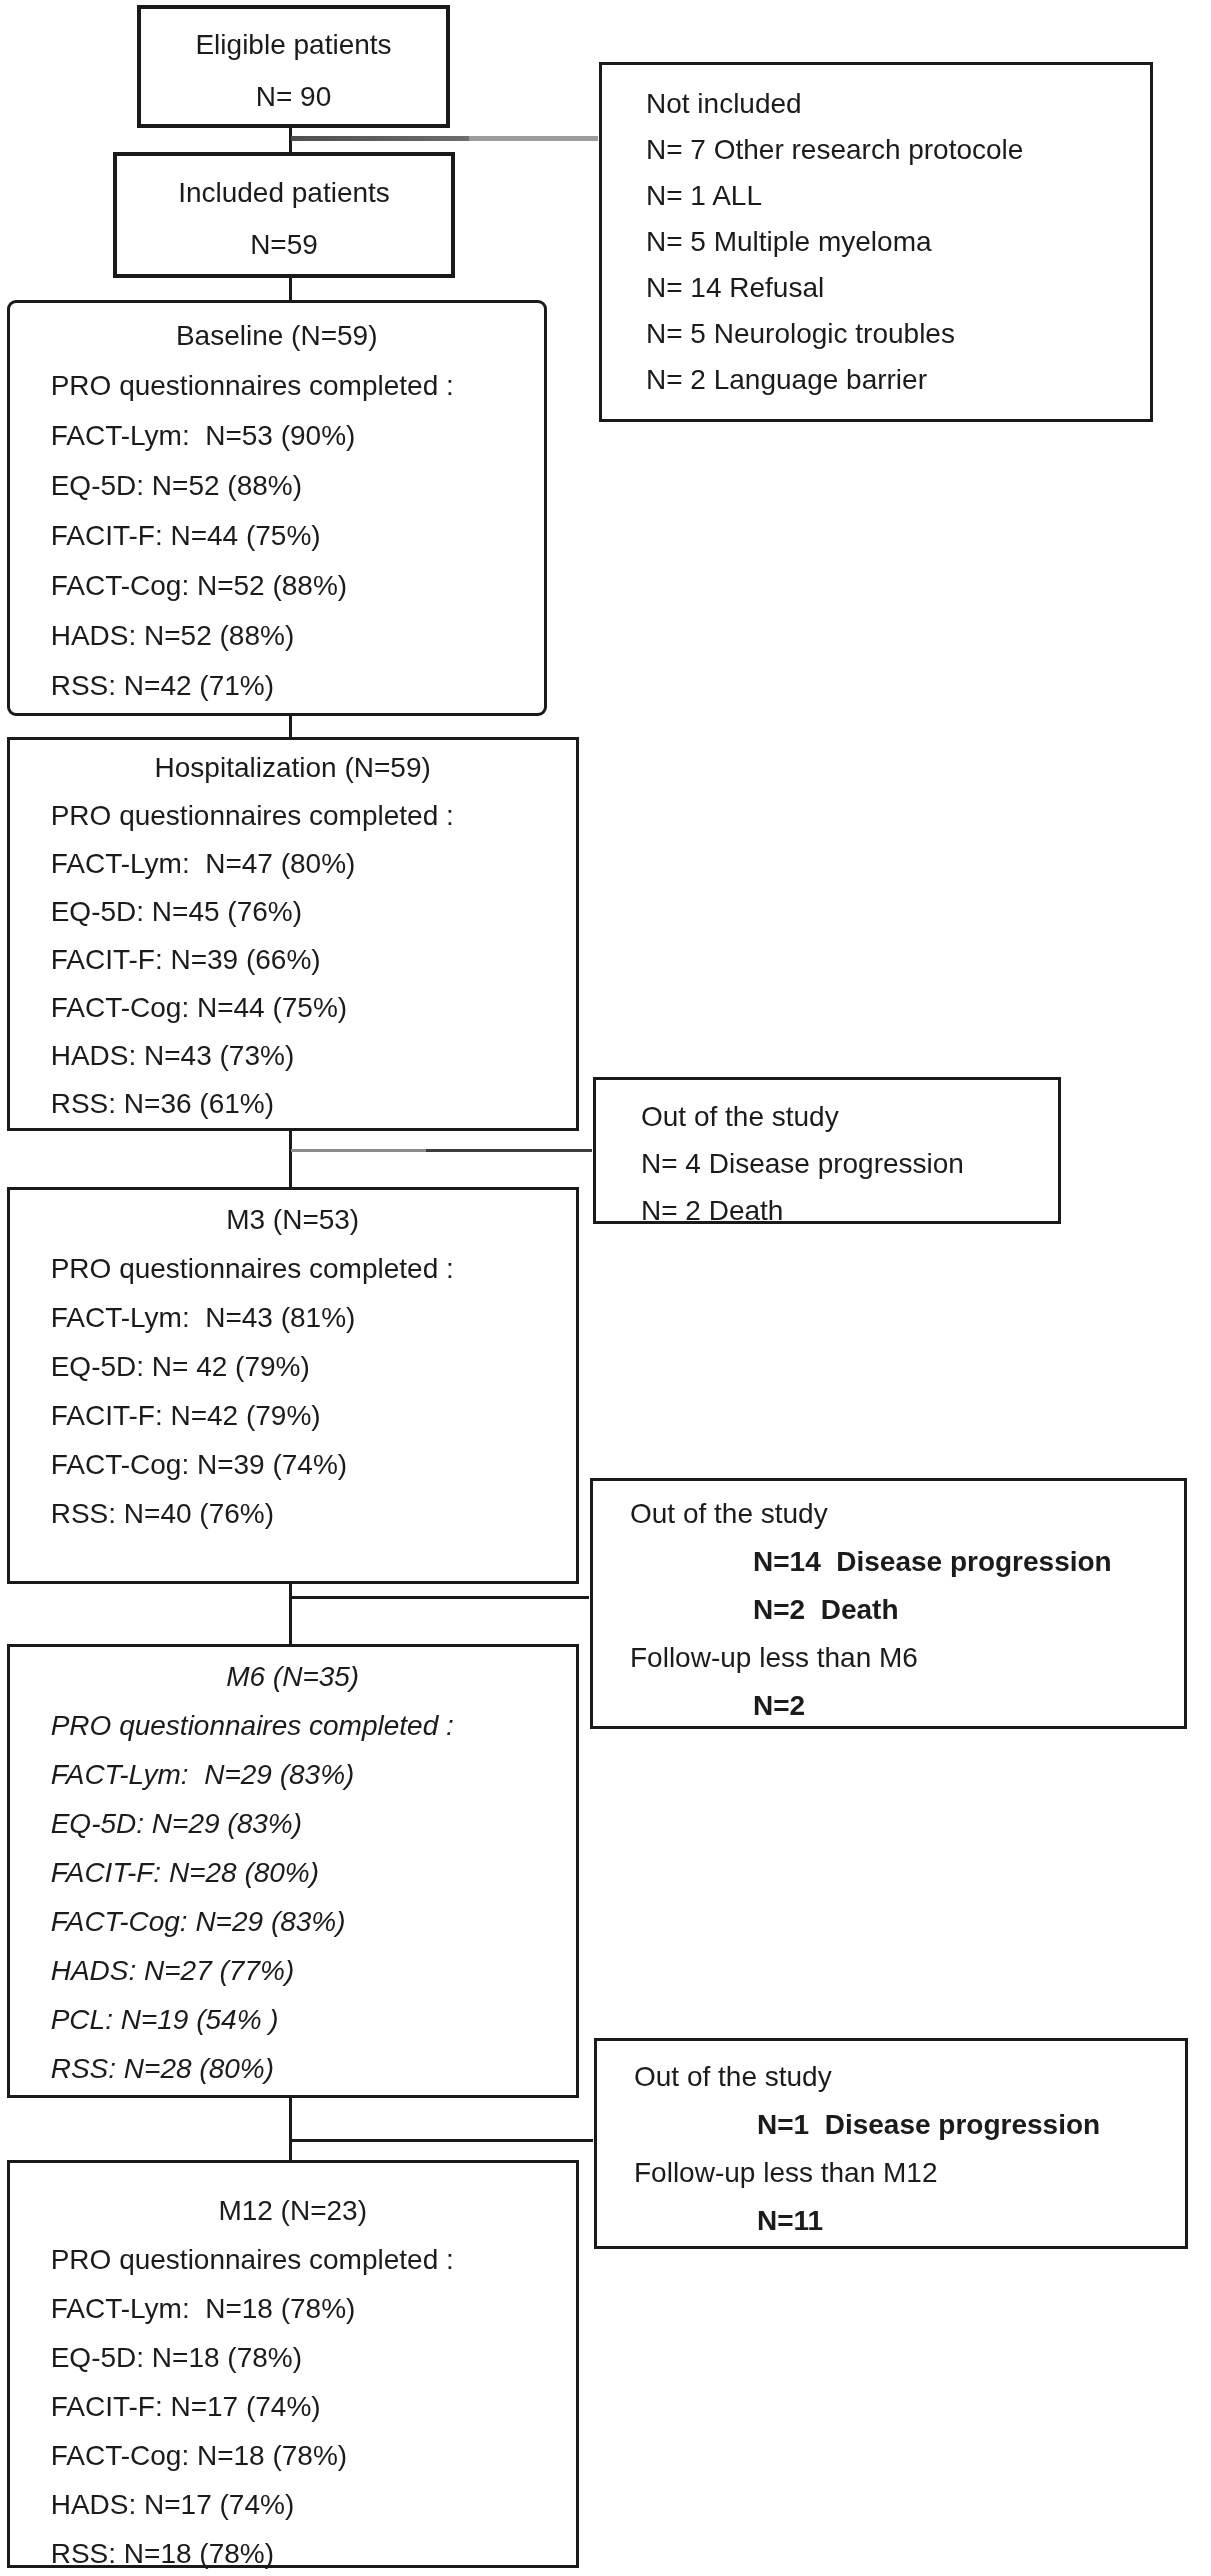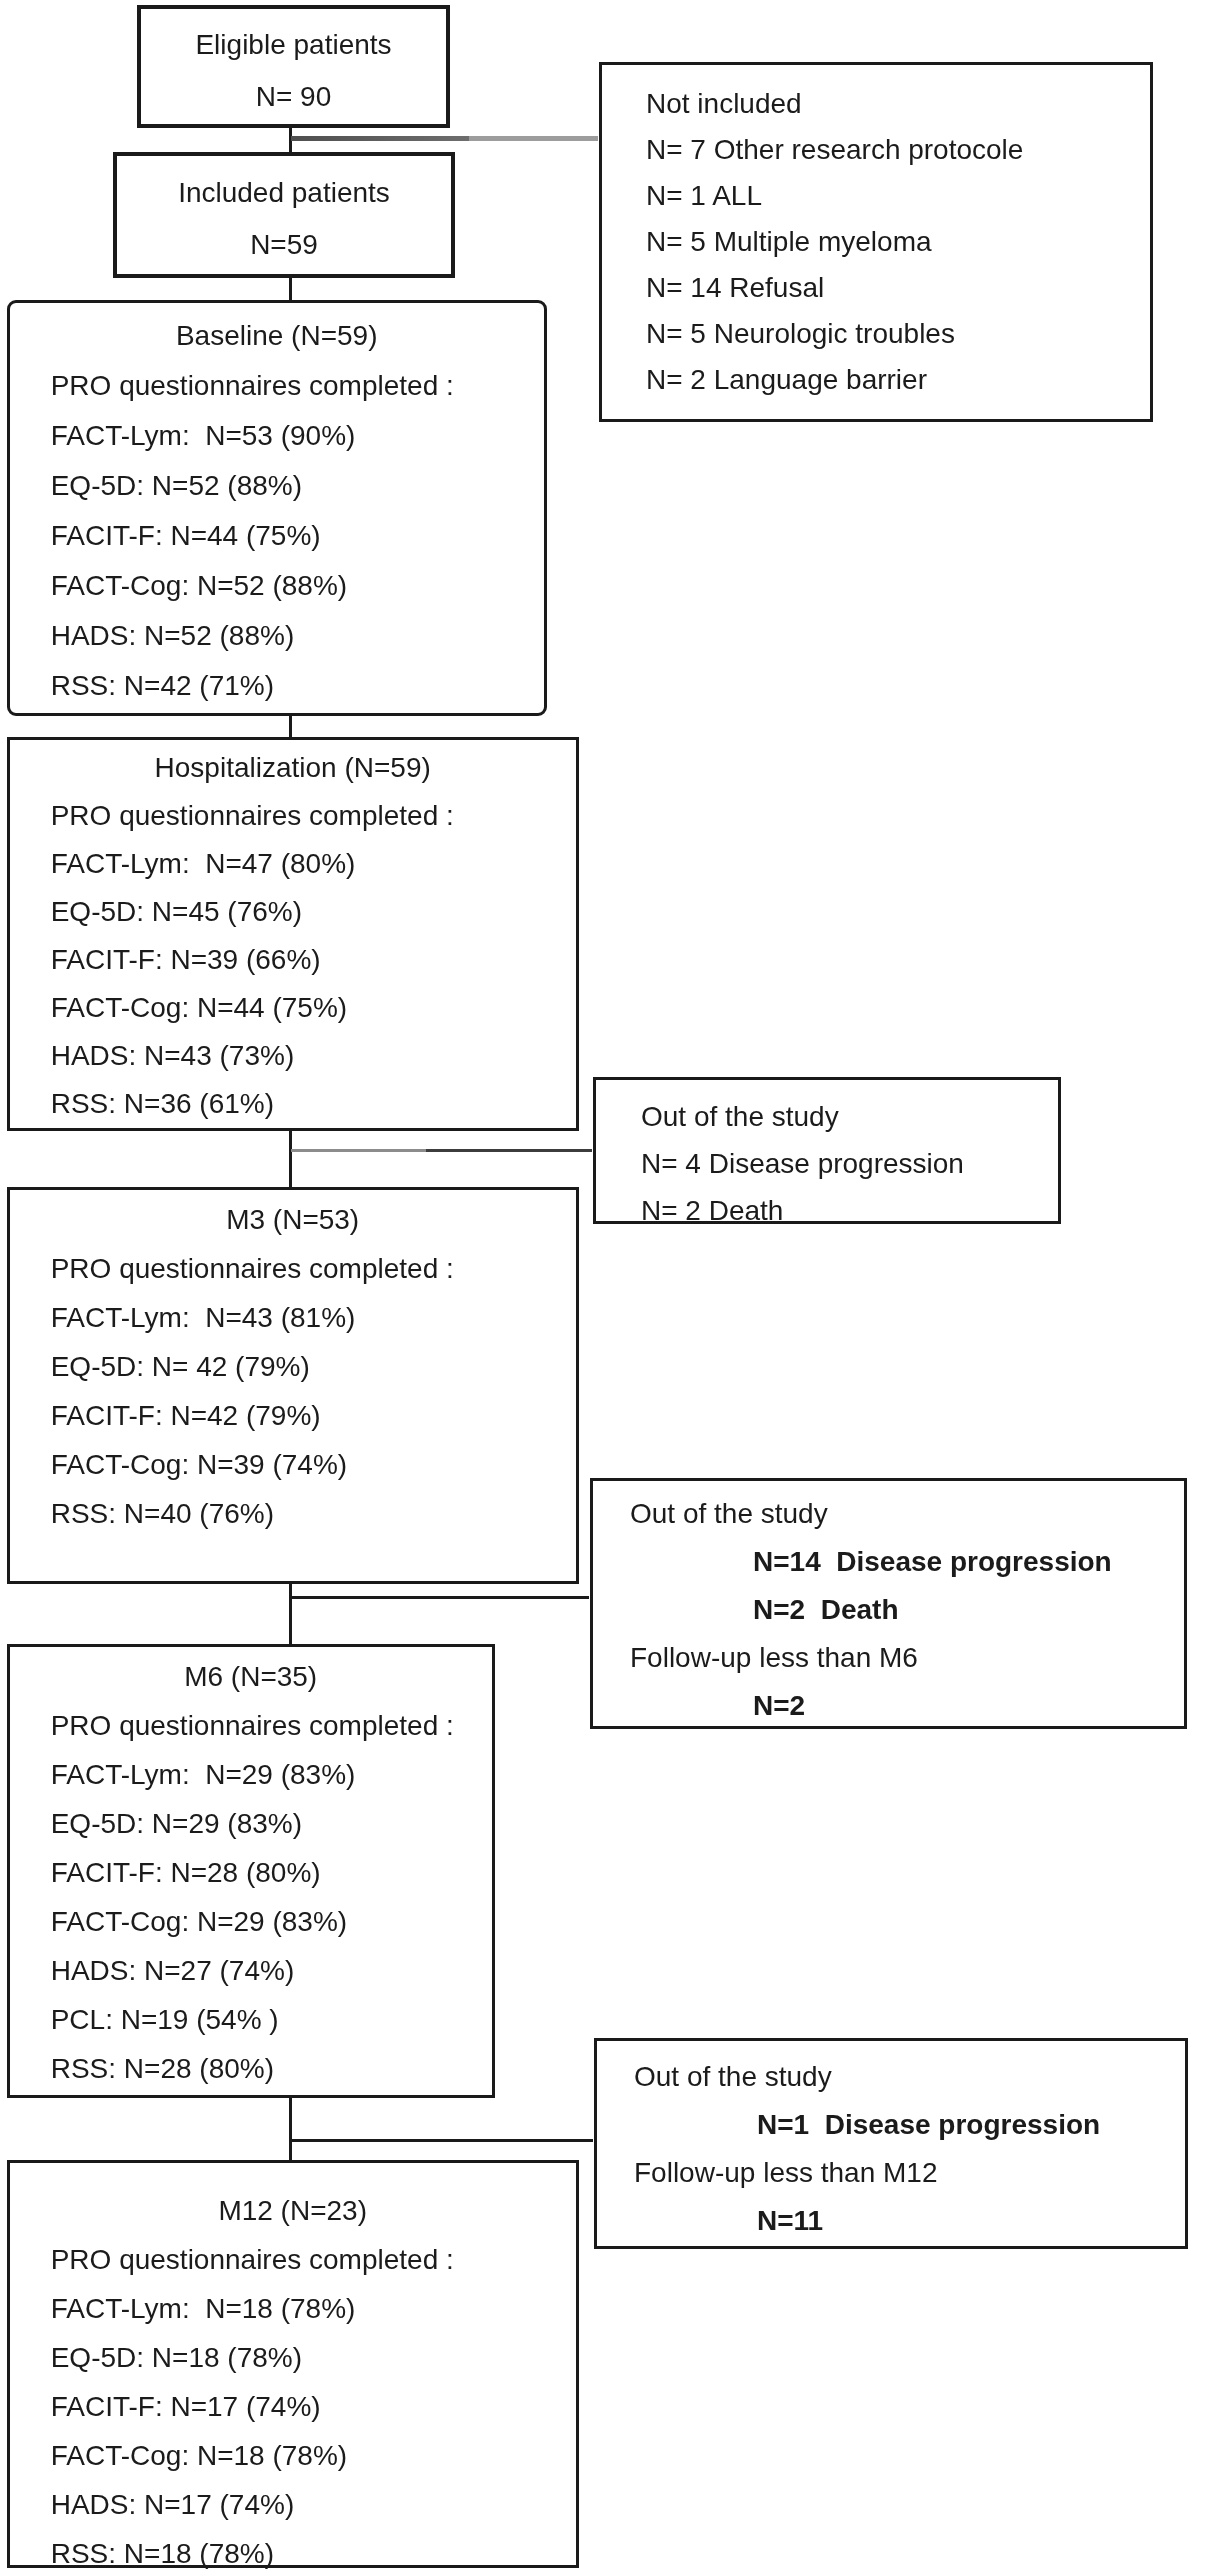--- a/index.html
+++ b/index.html
@@ -46,21 +46,21 @@
   #box-out3 .line{line-height:48px;padding-left:37px;}
   #box-out3 .line.indent{padding-left:160px;}
 
   
   #box-baseline{left:6.7px;top:300px;width:540px;height:416px;padding-top:8px;border-radius:9px;}
   #box-baseline .line{line-height:50px;}
   #box-hosp{left:6.7px;top:737px;width:572px;height:394px;padding-top:4px;}
   #box-hosp .line{line-height:48px;}
   #box-m3{left:6.7px;top:1187px;width:572px;height:397px;padding-top:5.3px;}
   #box-m3 .line{line-height:49px;}
-  #box-m6{left:6.7px;top:1644px;width:488px;height:454px;padding-top:4.7px;}
+  #box-m6{left:6.7px;top:1644px;width:572px;height:454px;padding-top:4.7px;font-style:italic;}
   #box-m6 .line{line-height:49px;}
   #box-m12{left:6.7px;top:2160px;width:572px;height:408px;padding-top:23px;}
   #box-m12 .line{line-height:49px;}
 
   
   .vline{position:absolute;width:3.3px;background:#1a1a1a;}
   .hline{position:absolute;height:3.3px;background:#1a1a1a;}
   #c-v1{left:289px;top:127px;height:27px;}
   #c-gray{left:291px;top:136px;width:307px;height:5.3px;
           background:linear-gradient(to right,#4f4f4f 0%,#6d6d6d 58%,#9c9c9c 58%,#9c9c9c 100%);}
@@ -145,21 +145,21 @@
     <div class="line indent">N=2</div>
   </div>
 
   <div class="box" id="box-m6">
     <div class="line title">M6 (N=35)</div>
     <div class="line">PRO questionnaires completed :</div>
     <div class="line">FACT-Lym:  N=29 (83%)</div>
     <div class="line">EQ-5D: N=29 (83%)</div>
     <div class="line">FACIT-F: N=28 (80%)</div>
     <div class="line">FACT-Cog: N=29 (83%)</div>
-    <div class="line">HADS: N=27 (74%)</div>
+    <div class="line">HADS: N=27 (77%)</div>
     <div class="line">PCL: N=19 (54% )</div>
     <div class="line">RSS: N=28 (80%)</div>
   </div>
 
   <div class="box" id="box-out3">
     <div class="line">Out of the study</div>
     <div class="line indent">N=1  Disease progression</div>
     <div class="line">Follow-up less than M12</div>
     <div class="line indent">N=11</div>
   </div>

